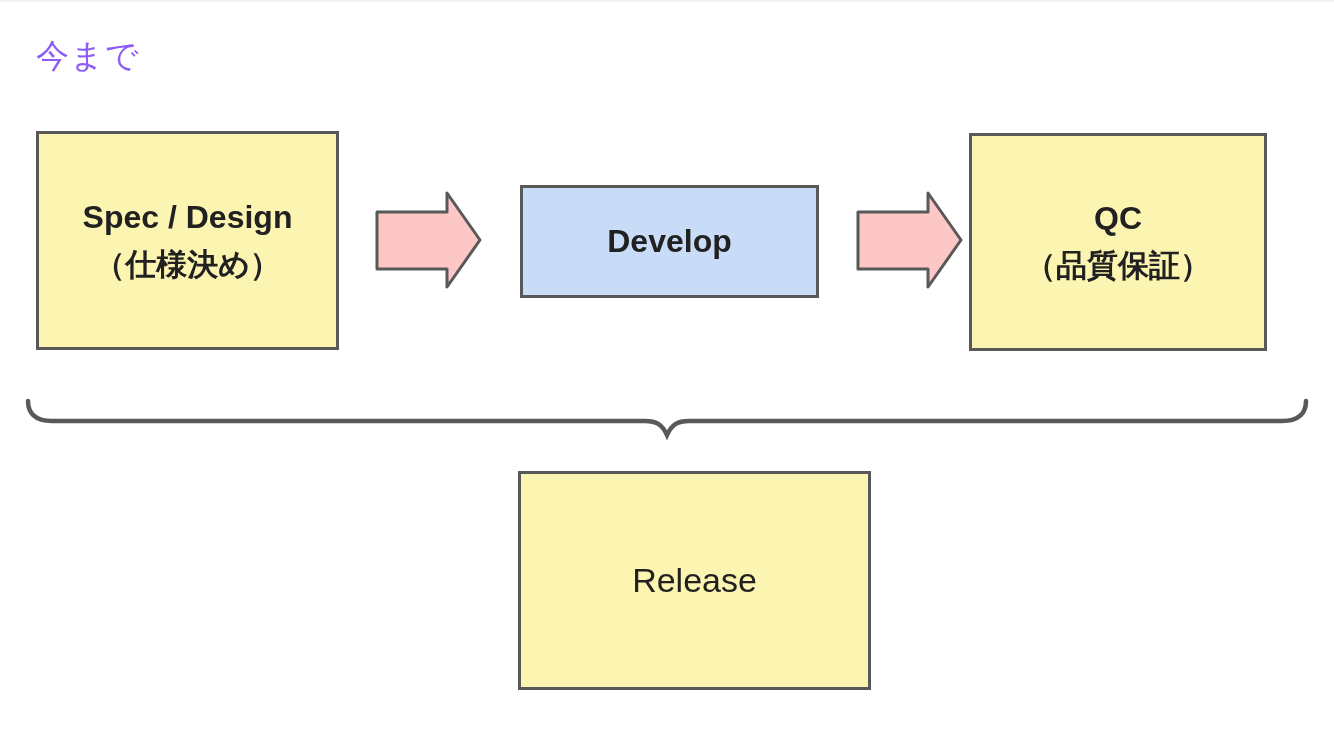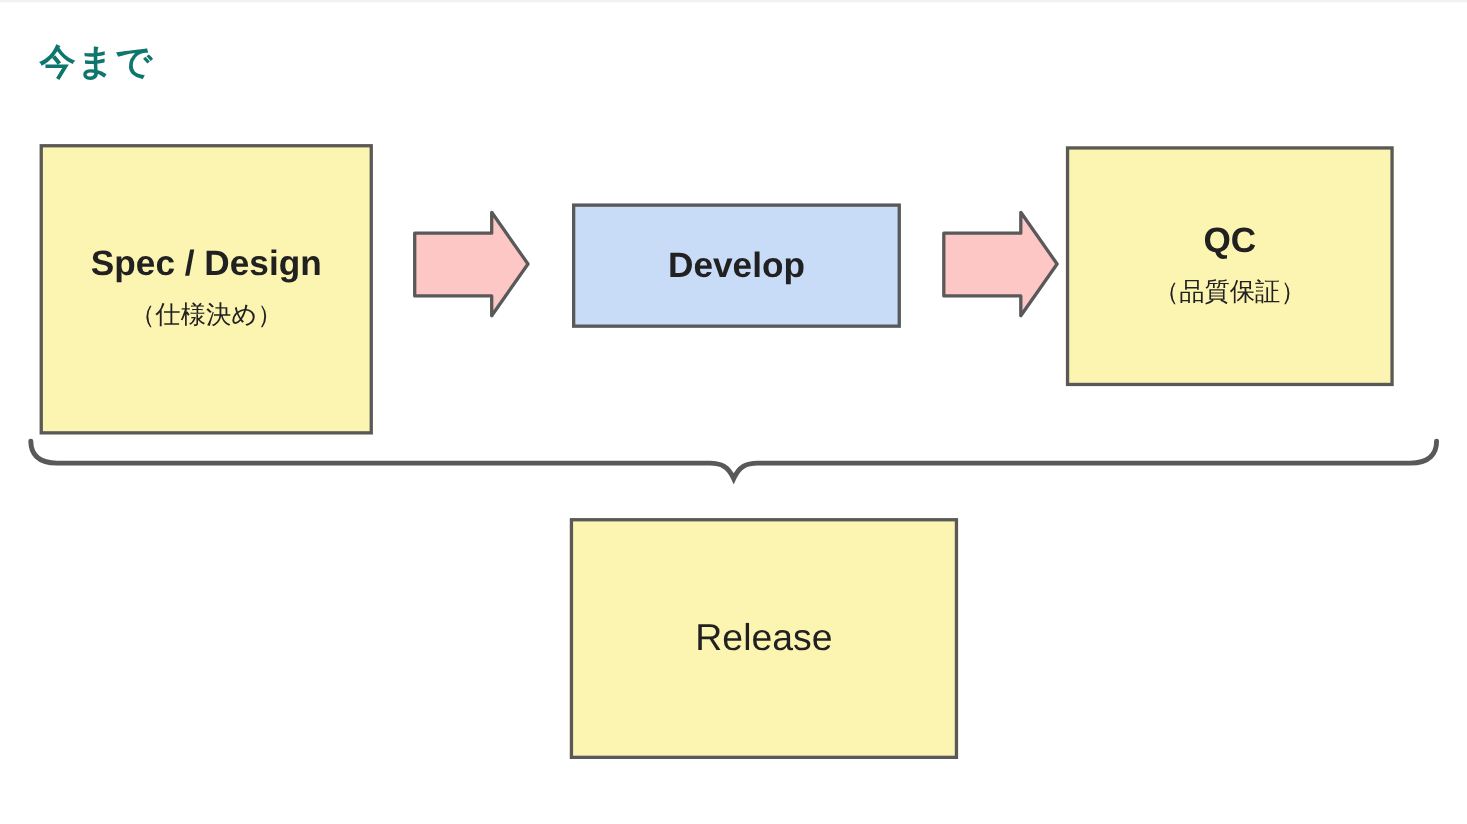--- a/index.html
+++ b/index.html
@@ -19,48 +19,48 @@
     position: absolute;
     left: 0; top: 0;
     width: 1334px; height: 2px;
     background: #f1f1f3;
   }
   .title {
     position: absolute;
     left: 36px;
     top: 34px;
     font-size: 33px;
-    font-weight: 700;
+    font-weight: 400;
     letter-spacing: 1px;
-    color: #0f766e;
+    color: #8b5cf6;
   }
   .box {
     position: absolute;
     box-sizing: border-box;
     border: 3px solid #595959;
     display: flex;
     flex-direction: column;
     align-items: center;
     justify-content: center;
     text-align: center;
     line-height: 47px;
     font-size: 31px;
   }
   .box .main-label {
     font-weight: 700;
     font-size: 32px;
   }
   .box .sub-label {
-    font-weight: 400;
-    font-size: 23px;
+    font-weight: 700;
+    font-size: 31px;
   }
   .fill-yellow { background: #FCF5B1; }
   .fill-blue   { background: #C8DCF8; }
 
-  #box-spec    { left: 36px;   top: 131px; width: 303px; height: 264px; }
+  #box-spec    { left: 36px;   top: 131px; width: 303px; height: 219px; }
   #box-develop { left: 520px;  top: 185px; width: 299px; height: 113px; }
   #box-qc      { left: 969px; top: 133px; width: 298px; height: 218px; }
   #box-release { left: 518px;  top: 471px; width: 353px; height: 219px; }
   #box-release .main-label { font-weight: 400; font-size: 34px; }
 
   svg.arrow {
     position: absolute;
     top: 189px;
     width: 110px;
     height: 102px;

